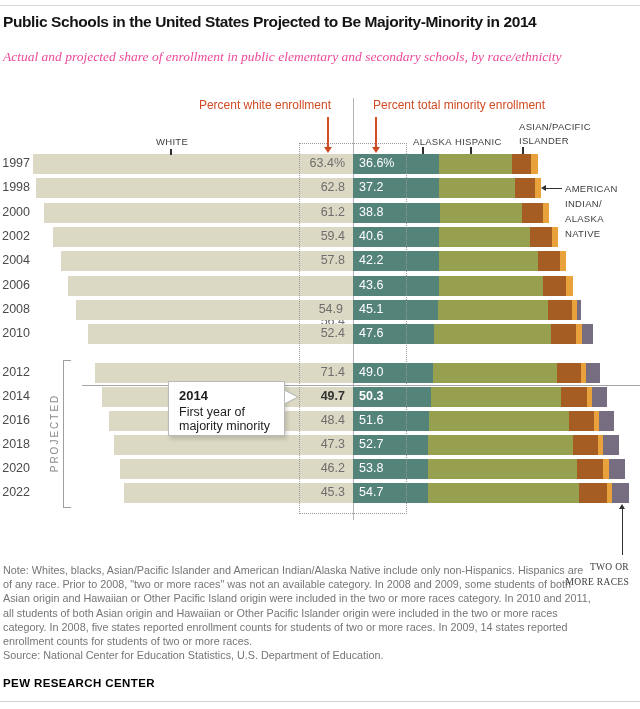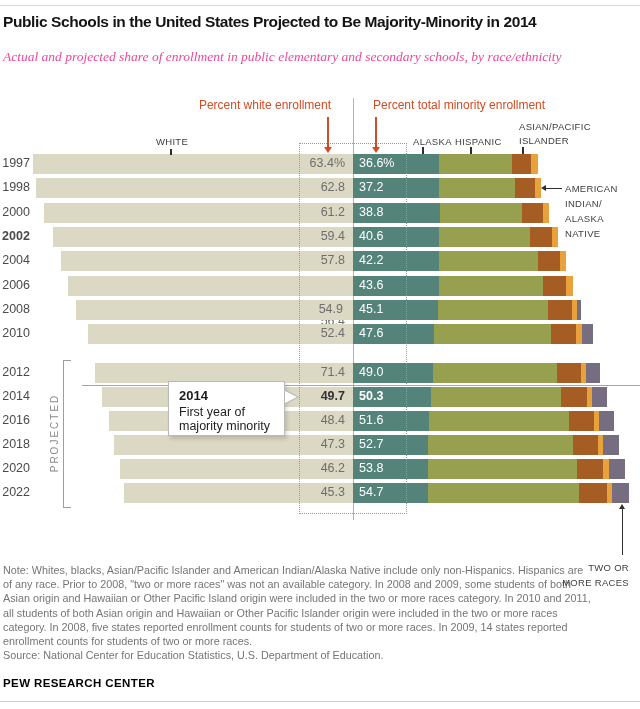--- a/index.html
+++ b/index.html
@@ -16,21 +16,21 @@
   #percent-minority-label{left:373px;top:98px;}
   .red-stem{width:1.5px;background:#d14b24;z-index:6;}
   .red-head{width:0;height:0;border-left:4px solid transparent;border-right:4px solid transparent;
             border-top:6px solid #d14b24;z-index:6;}
   #baseline-divider{left:353px;top:98px;width:1px;height:422px;background:#b3b3b3;z-index:0;}
   #dotted-box{left:299px;top:143px;width:106px;height:369px;border:1px dotted #999;
               z-index:5;pointer-events:none;}
   .cat{font-size:9.5px;color:#3d3d3d;letter-spacing:0.3px;z-index:4;}
   .cat .ln{display:block;line-height:13.5px;}
   #american-indian-label .ln{line-height:15px;}
-  #two-or-more-label{width:100px;text-align:right;}
+  #two-or-more-label{width:100px;text-align:right;font-family:Liberation Serif, serif;}
   #two-or-more-label .ln{line-height:15px;}
   .pin{width:2px;background:#2f2f2f;z-index:4;}
   .dark-stem{background:#2f2f2f;z-index:4;}
   .head-left{width:0;height:0;border-top:3.5px solid transparent;border-bottom:3.5px solid transparent;
              border-right:5px solid #2f2f2f;z-index:4;}
   .head-up{width:0;height:0;border-left:3.5px solid transparent;border-right:3.5px solid transparent;
            border-bottom:5px solid #2f2f2f;z-index:4;}
   #projected-separator{left:82px;top:385px;width:558px;height:1px;background:#a5a5a5;z-index:2;}
   .bracket{background:#9e9e9e;z-index:2;}
   #projected-label{left:15px;top:427px;width:80px;height:12px;text-align:center;
@@ -123,21 +123,21 @@
     <div style="position: absolute; left: 534.8px; top: 178px; width: 6.06px; height: 19.5px; background: rgb(233, 161, 59);"></div>
     <div class="mval" style="position: absolute; left: 359px; top: 178px; line-height: 19.5px;">37.2</div>
     <div class="yr" style="position: absolute; left: 2px; top: 203px; width: 28px; text-align: right; line-height: 19.5px;">2000</div>
     <div style="position: absolute; left: 43.94px; top: 203px; width: 309.06px; height: 19.5px; background: rgb(219, 216, 195);"></div>
     <div class="val" style="position: absolute; left: 299px; top: 203px; width: 46px; text-align: right; line-height: 19.5px;">61.2</div>
     <div style="position: absolute; left: 353px; top: 203px; width: 86.86px; height: 19.5px; background: rgb(84, 131, 122);"></div>
     <div style="position: absolute; left: 439.86px; top: 203px; width: 82.315px; height: 19.5px; background: rgb(150, 160, 78);"></div>
     <div style="position: absolute; left: 522.175px; top: 203px; width: 20.705px; height: 19.5px; background: rgb(165, 93, 35);"></div>
     <div style="position: absolute; left: 542.88px; top: 203px; width: 6.06px; height: 19.5px; background: rgb(233, 161, 59);"></div>
     <div class="mval" style="position: absolute; left: 359px; top: 203px; line-height: 19.5px;">38.8</div>
-    <div class="yr" style="position: absolute; left: 2px; top: 227px; width: 28px; text-align: center; line-height: 19.5px; font-weight: bold;">2002</div>
+    <div class="yr" style="position: absolute; left: 2px; top: 227px; width: 28px; text-align: center; line-height: 19.5px;">2002</div>
     <div style="position: absolute; left: 53.03px; top: 227px; width: 299.97px; height: 19.5px; background: rgb(219, 216, 195);"></div>
     <div class="val" style="position: absolute; left: 299px; top: 227px; width: 46px; text-align: right; line-height: 19.5px;">59.4</div>
     <div style="position: absolute; left: 353px; top: 227px; width: 86.355px; height: 19.5px; background: rgb(84, 131, 122);"></div>
     <div style="position: absolute; left: 439.355px; top: 227px; width: 90.9px; height: 19.5px; background: rgb(150, 160, 78);"></div>
     <div style="position: absolute; left: 530.255px; top: 227px; width: 22.22px; height: 19.5px; background: rgb(165, 93, 35);"></div>
     <div style="position: absolute; left: 552.475px; top: 227px; width: 5.555px; height: 19.5px; background: rgb(233, 161, 59);"></div>
     <div class="mval" style="position: absolute; left: 359px; top: 227px; line-height: 19.5px;">40.6</div>
     <div class="yr" style="position: absolute; left: 2px; top: 251px; width: 28px; text-align: right; line-height: 19.5px;">2004</div>
     <div style="position: absolute; left: 61.11px; top: 251px; width: 291.89px; height: 19.5px; background: rgb(219, 216, 195);"></div>
     <div class="val" style="position: absolute; left: 299px; top: 251px; width: 46px; text-align: right; line-height: 19.5px;">57.8</div>

